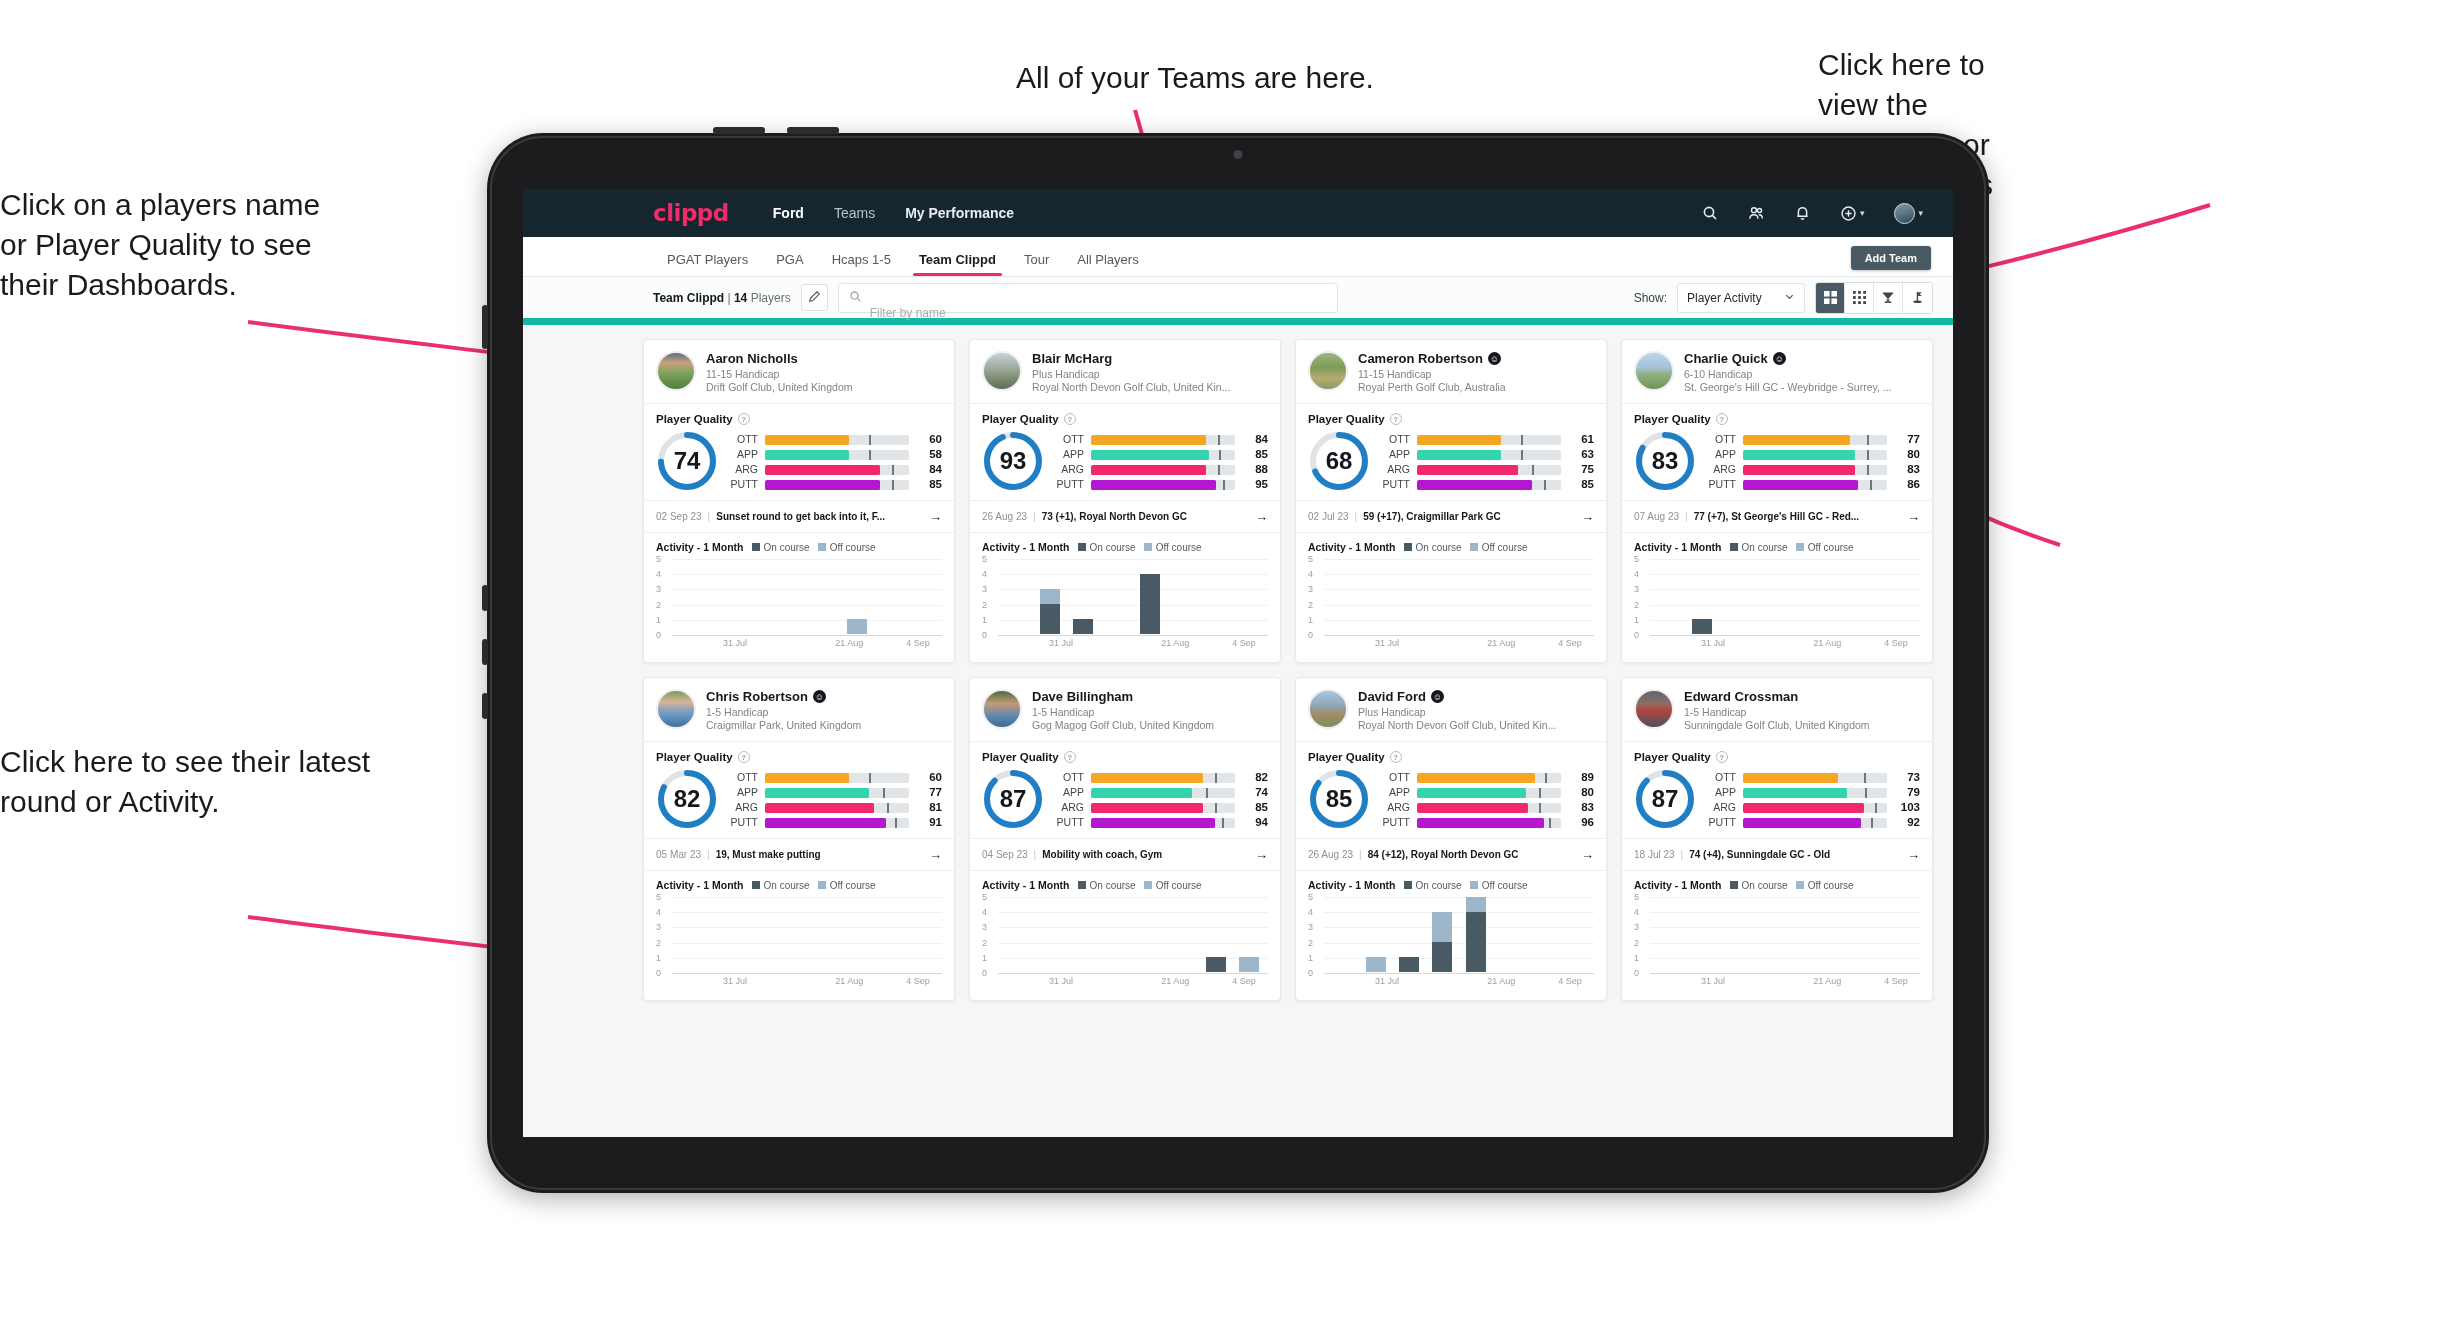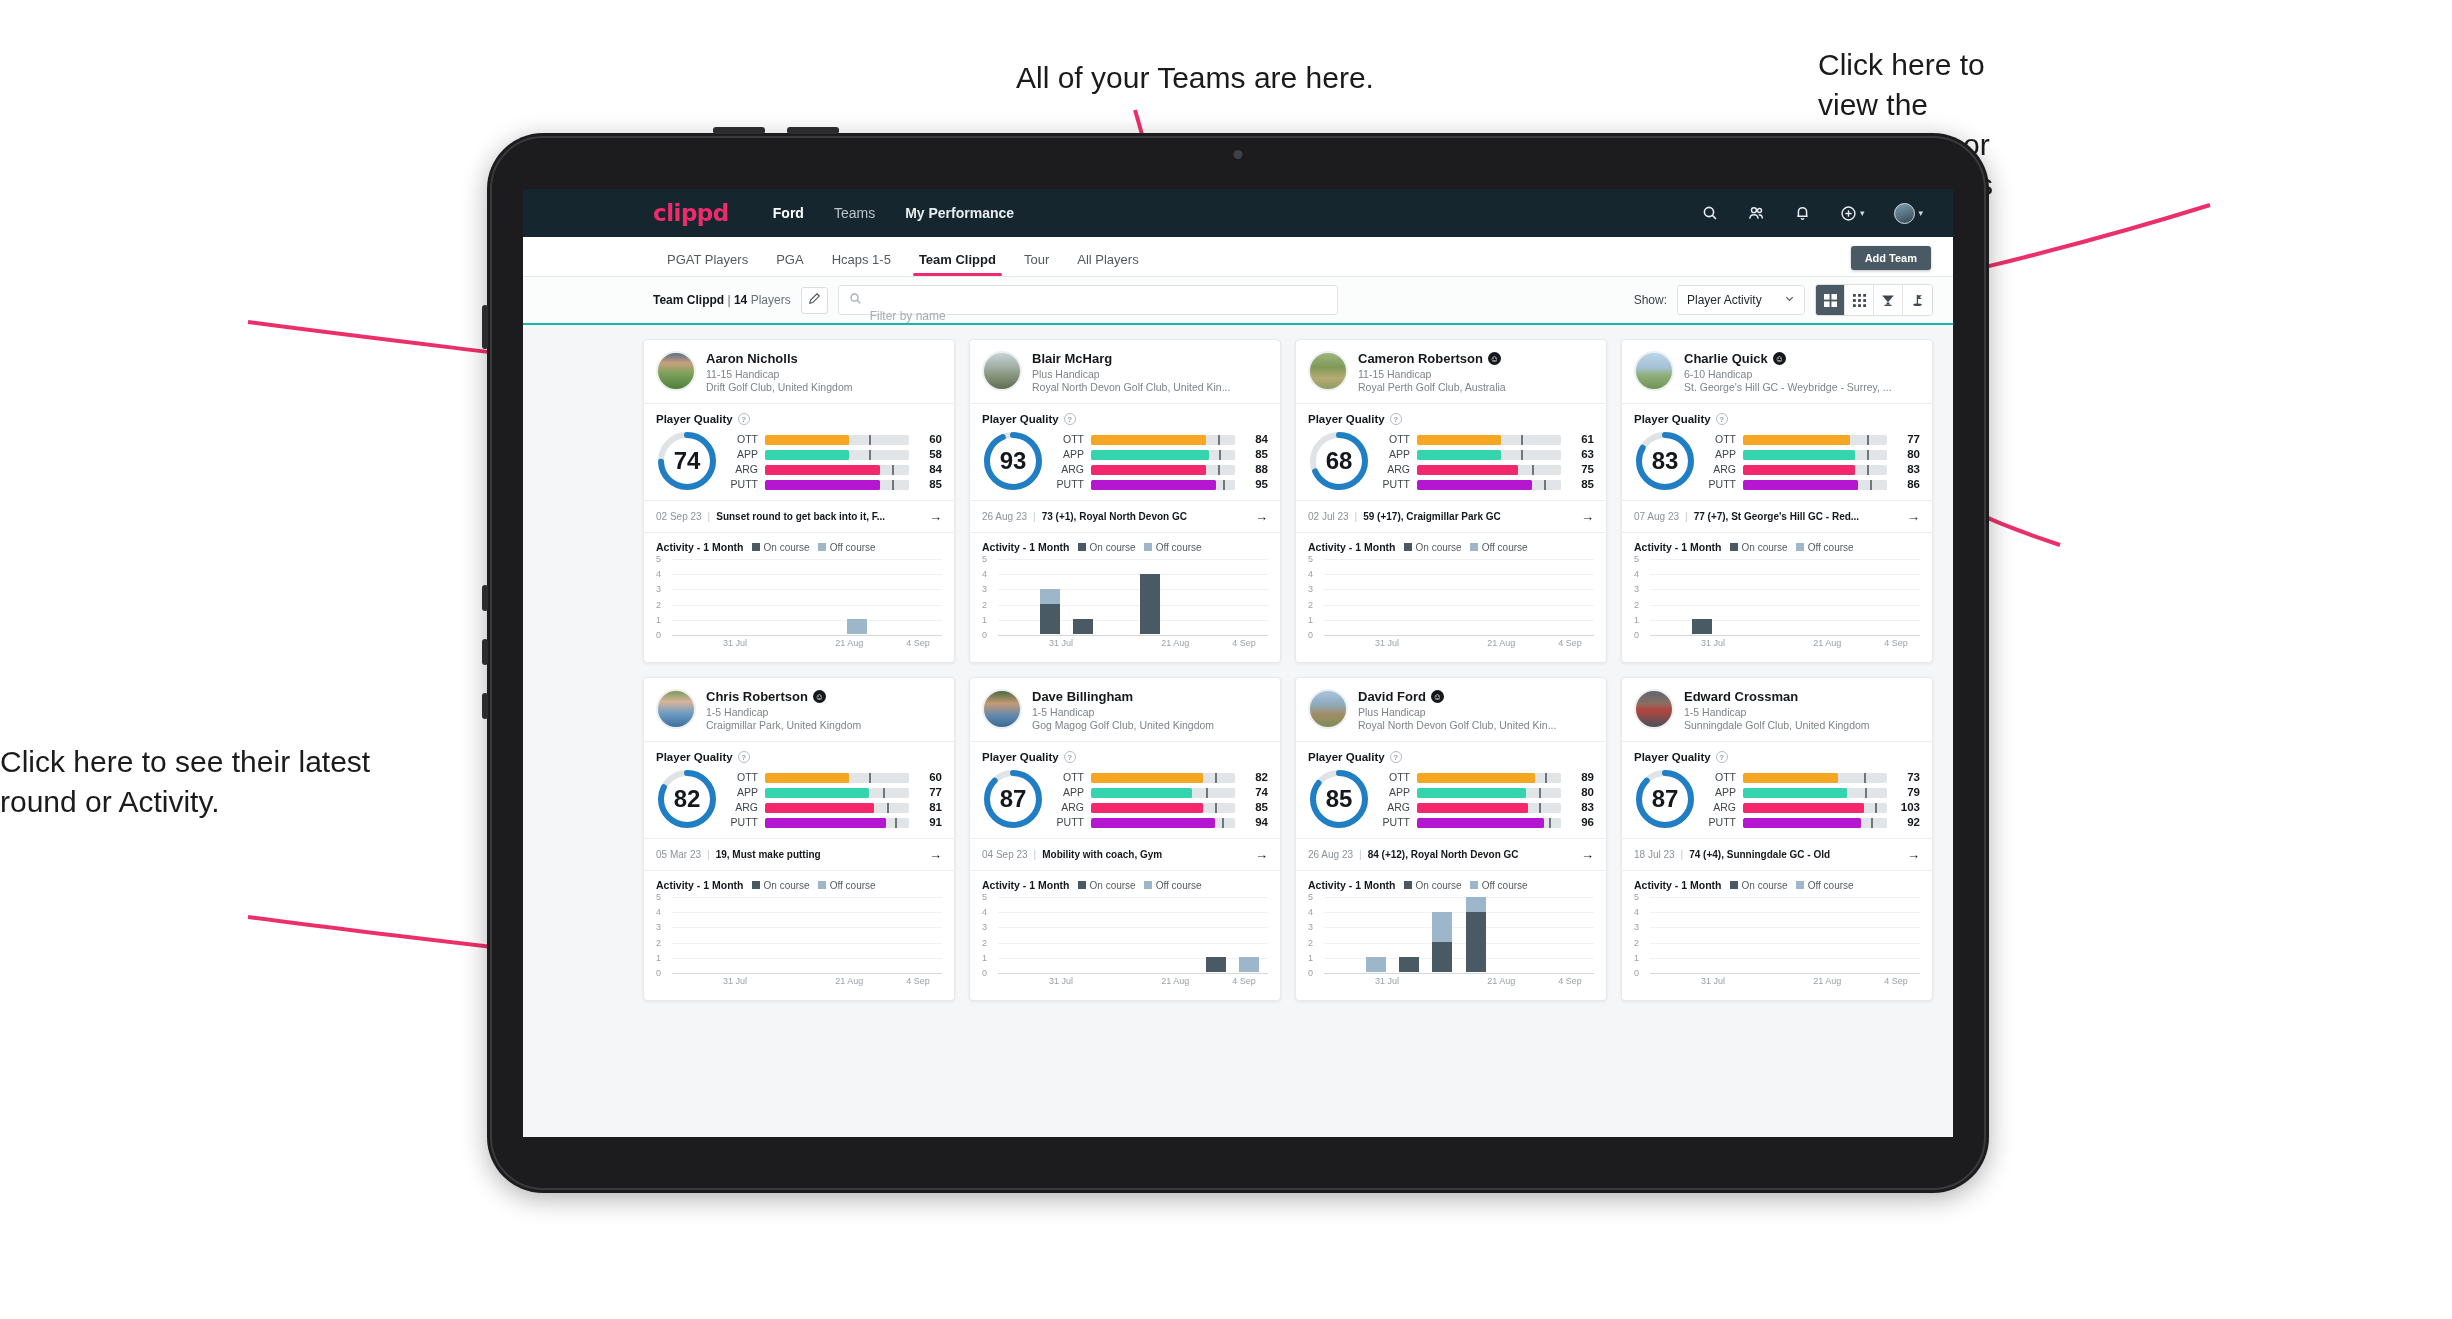--- a/index.html
+++ b/index.html
@@ -108,21 +108,21 @@
     font-size: 11px; font-weight: bold;
     padding: 6px 14px; border-radius: 3px;
     box-shadow: 0 1px 3px rgba(0,0,0,.25);
   }
 
   
   .filterbar {
     height: 48px; background: #fbfcfc;
     display: flex; align-items: center;
     padding: 0 20px 0 130px;
-    border-bottom: 2px solid #14b8a6;
+    border-bottom: 7px solid #14b8a6;
     gap: 10px;
   }
   .team-label { font-size: 12px; color: #3c4146; white-space: nowrap; }
   .team-label b { color: #14181c; }
   .team-label .muted { color: #6a7077; }
   .pencil-box {
     width: 27px; height: 27px; border: 1px solid #dcdfe2; border-radius: 3px;
     background: #fff; display: flex; align-items: center; justify-content: center;
   }
   .search-box {
@@ -224,20 +224,23 @@
 </style>
 </head>
 <body>
 
 <div class="stage">
 
   <div class="callout" style="left:1016px; top:58px;">All of your Teams are here.</div>
   <div class="callout" style="left:1818px; top:45px;">Click here to view the
 Heatmaps or leaderboards
 and streaks for your team.</div>
+  <div class="callout" style="left:0px; top:185px;">Click on a players name
+or Player Quality to see
+their Dashboards.</div>
   <div class="callout" style="left:1820px; top:520px;">Choose whether you see
 your players Activities over
 a month or their Quality
 Score Trend over a year.</div>
   <div class="callout" style="left:0px; top:742px;">Click here to see their latest
 round or Activity.</div>
 
   <svg class="arrow-svg" style="left:0; top:0;" width="2452" height="1319">
     <defs>
       <marker id="ah" markerWidth="9" markerHeight="9" refX="6.2" refY="3.2" orient="auto">

